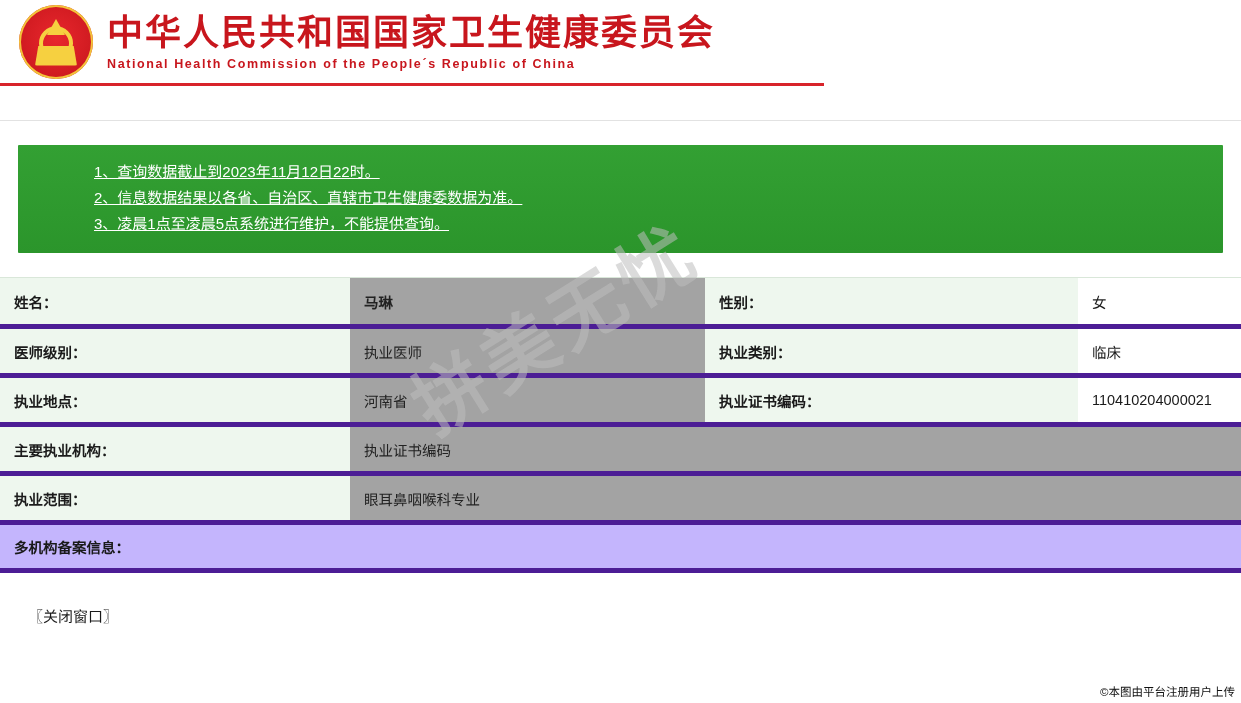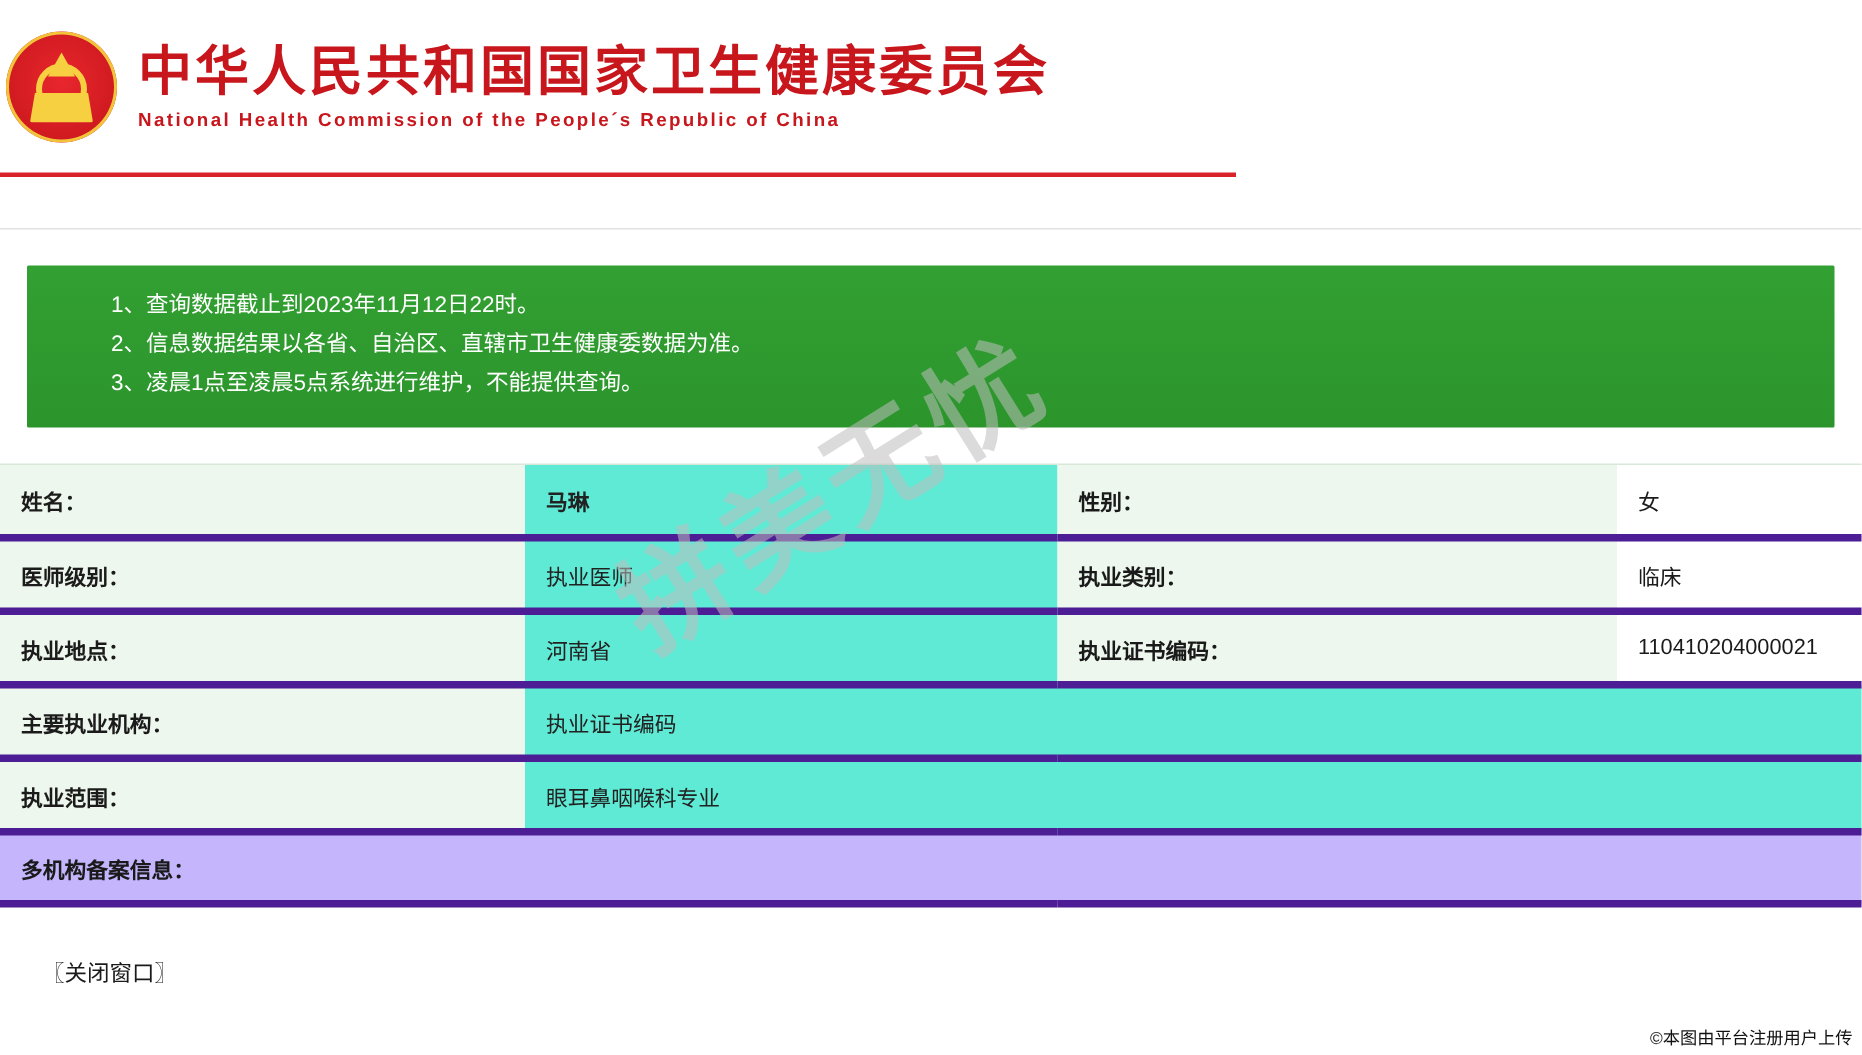--- a/index.html
+++ b/index.html
@@ -14,27 +14,27 @@
     font-family: "Liberation Sans", "DejaVu Sans", sans-serif;
     font-size: 14px;
     color: #1a1a1a;
     position: relative;
     overflow: hidden;
   }
 
   
   .header-banner {
     width: 824px;
-    height: 118px;
+    height: 86px;
     background: #ffffff;
     border-bottom: 3px solid #d8232a;
     display: flex;
     align-items: center;
     box-sizing: border-box;
-    padding-left: 4px;
+    padding-left: 19px;
     position: relative;
   }
   .emblem {
     width: 74px;
     height: 74px;
     border-radius: 50%;
     background: radial-gradient(circle at 50% 45%, #e8272d 0%, #cf1a20 70%, #b01419 100%);
     position: relative;
     flex: 0 0 auto;
     margin-right: 14px;
@@ -105,24 +105,25 @@
     background: #e2e2e2;
     margin-top: 34px;
   }
 
   
   .notice {
     margin: 24px 18px 0 18px;
     background: #2e9b2e;
     background: linear-gradient(180deg, #33a033 0%, #2b952b 100%);
     color: #ffffff;
-    padding: 14px 20px 16px 56px;
+    padding: 14px 20px 16px 76px;
     box-sizing: border-box;
     width: 1205px;
     border-radius: 1px;
+    text-decoration: underline;
   }
   .notice-line {
     font-size: 15px;
     line-height: 26px;
     white-space: nowrap;
   }
 
   
   .info-table {
     margin-top: 24px;
@@ -139,21 +140,21 @@
     font-size: 14.5px;
     vertical-align: middle;
   }
   .lbl {
     background: #eef7ee;
     font-weight: bold;
     color: #1b1b1b;
     width: 350px;
   }
   .val {
-    background: #5eead4;
+    background: #a3a3a3;
     color: #222222;
     width: 355px;
   }
   .val.bold { font-weight: bold; }
   .lbl2 { background: #eef7ee; font-weight: bold; width: 373px; }
   .val2 { background: #ffffff; width: 181px; }
   .multi-head td {
     background: #c4b5fd;
     text-align: left;
     font-weight: bold;

